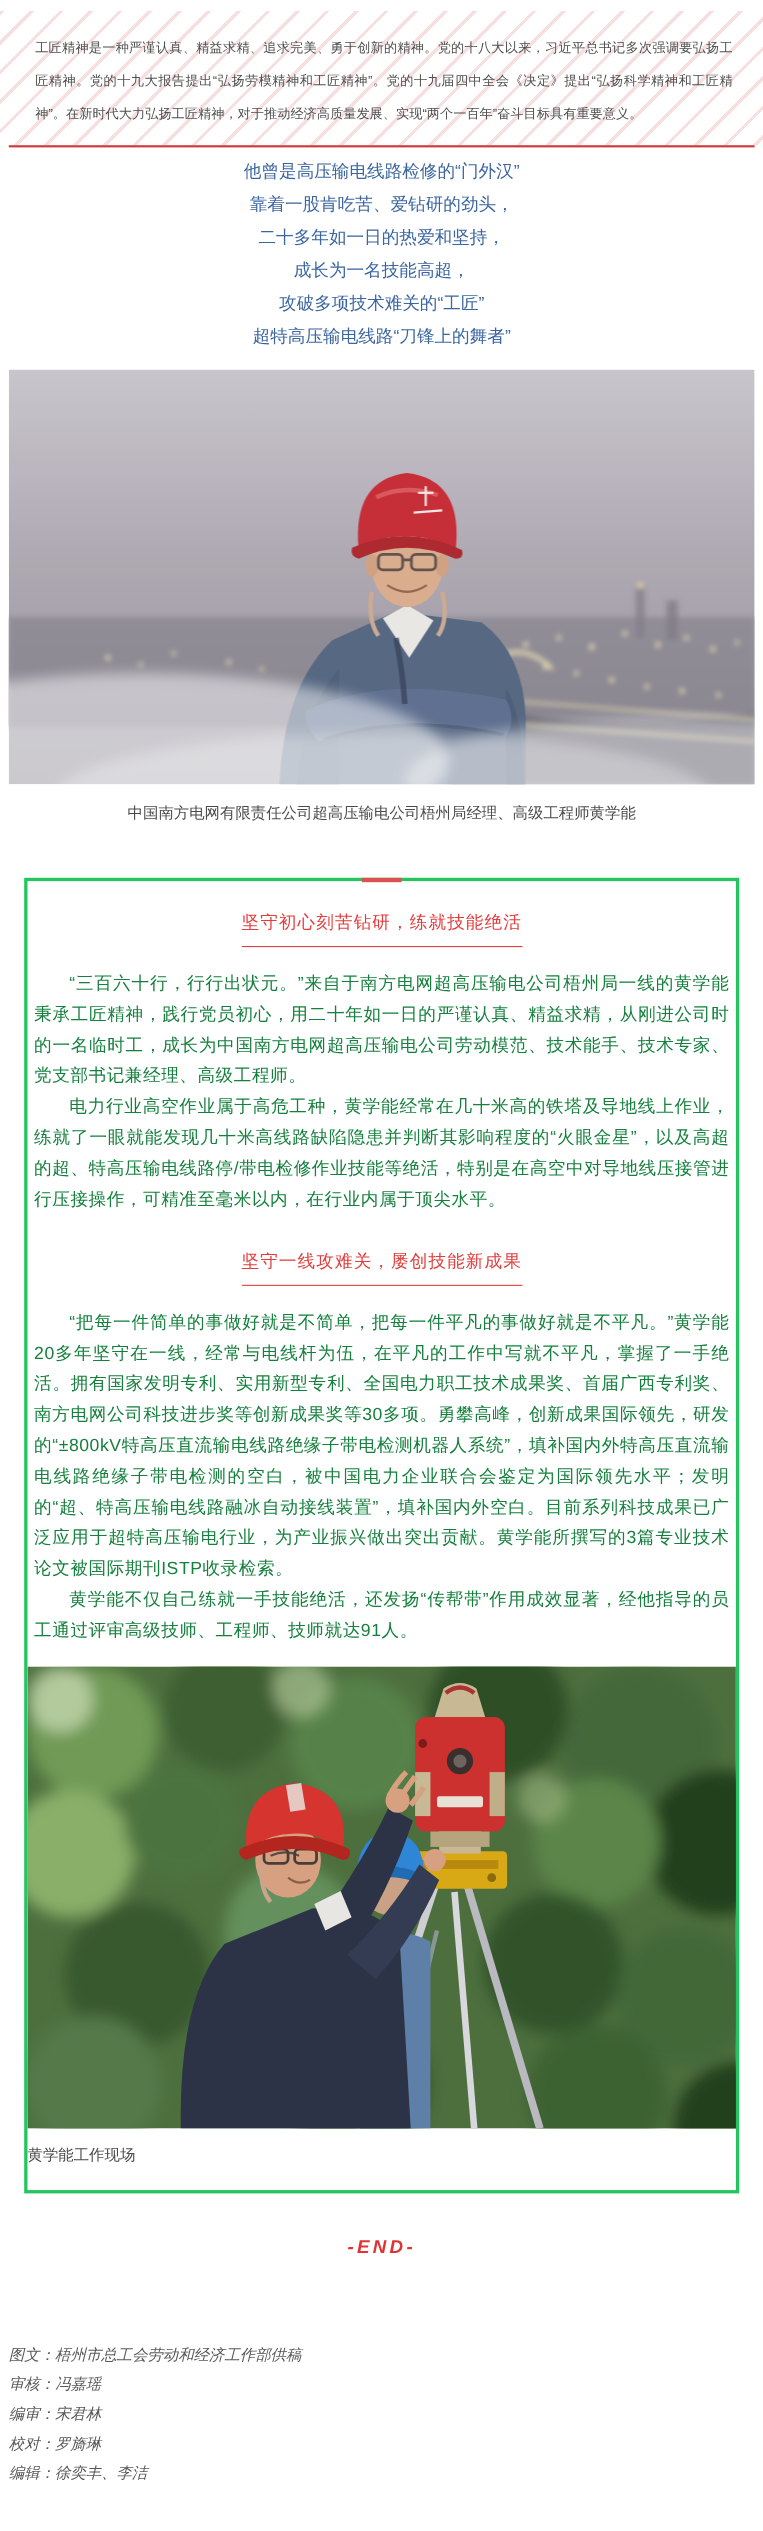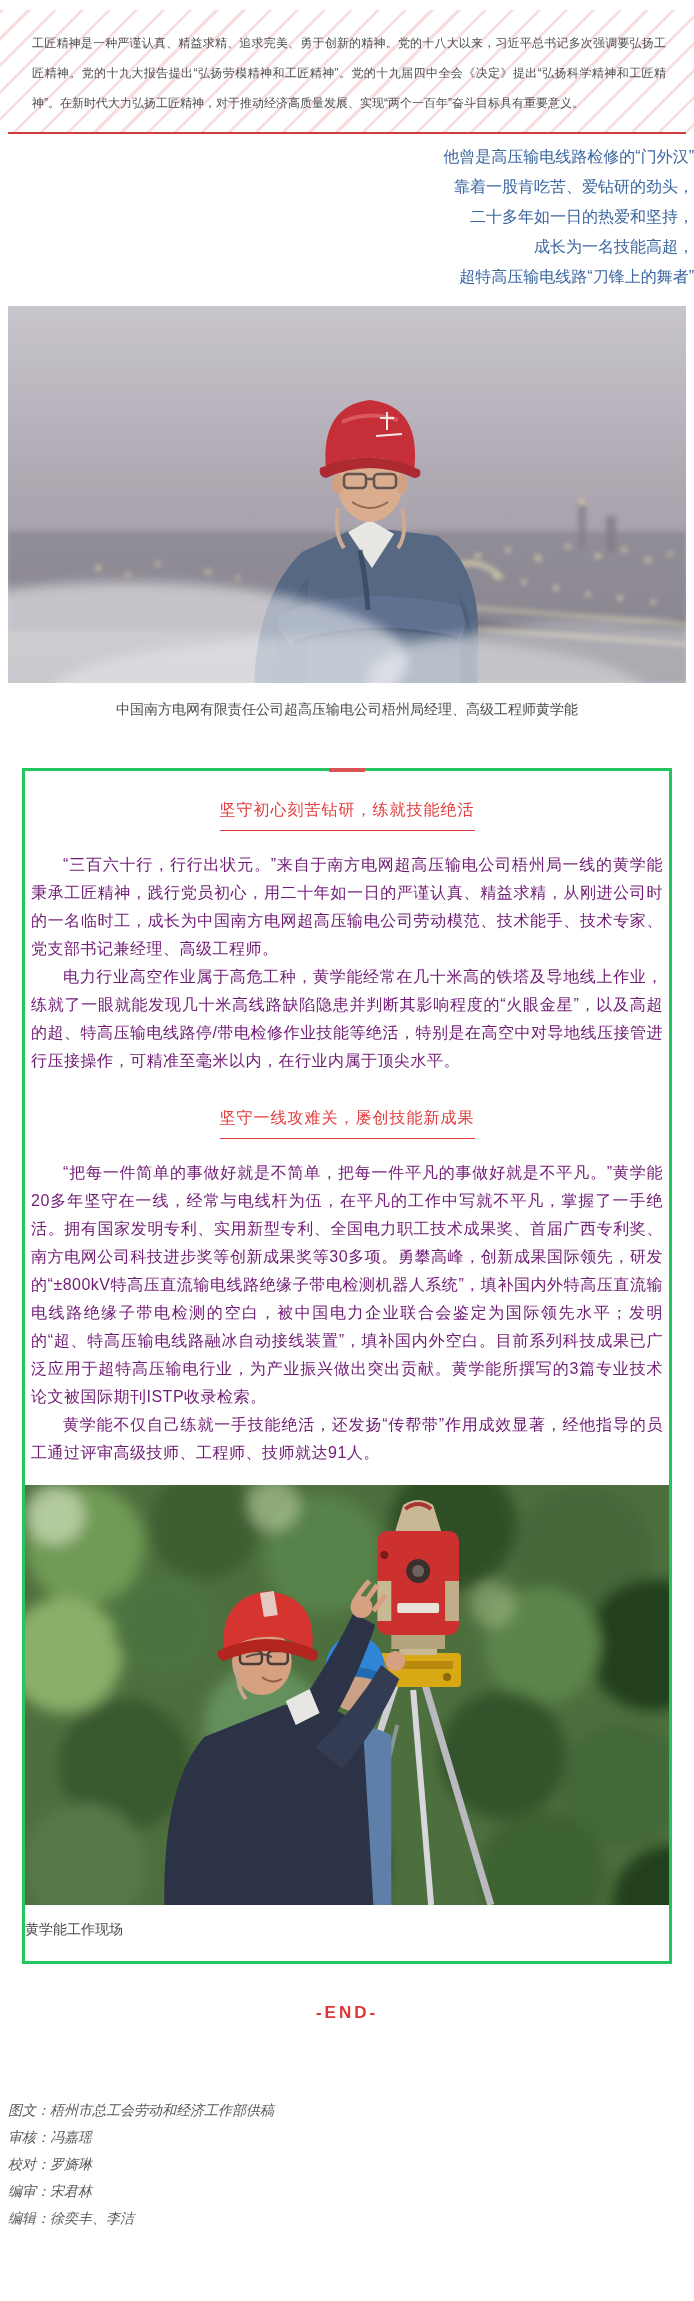--- a/index.html
+++ b/index.html
@@ -13,21 +13,21 @@
     background:#ffffff;
     background-image:repeating-linear-gradient(135deg,
       rgba(232,150,150,0.30) 0px, rgba(232,150,150,0.30) 3px,
       rgba(255,255,255,0) 3px, rgba(255,255,255,0) 19px);
     font-size:12px;line-height:30px;color:#4f4f4f;text-align:justify;
   }
 
   .red-hr{border:none;border-top:2px solid #d03b3b;margin:0 8px;height:0;}
 
   
-  .poem{padding:8px 0 14px;text-align:right;color:#3c66a0;font-size:16px;}
+  .poem{padding:8px 0 14px;text-align:center;color:#3c66a0;font-size:16px;}
   .poem-line{line-height:30px;}
 
   
   .photo-frame{margin:0 8px;line-height:0;}
   .photo-frame svg{display:block;}
   .caption{line-height:21px;text-align:center;color:#4b4b4b;font-size:14px;margin-top:16px;}
 
   
   .red-box{
     margin:48px 22px 0;
@@ -40,51 +40,52 @@
     width:36px;height:4px;background:#d95353;
   }
   .headline{text-align:center;margin-top:26px;line-height:25px;}
   .headline span{
     display:inline-block;color:#e23c3c;font-size:16px;
     padding-bottom:8px;border-bottom:1px solid #e23c3c;letter-spacing:1px;
   }
   .body-para{
     margin:0;padding:0 6px;
     font-size:16px;line-height:28px;letter-spacing:0.5px;
-    color:#701a75;text-align:justify;text-indent:2em;
+    color:#15803d;text-align:justify;text-indent:2em;
   }
   .body-para.first{margin-top:20px;}
   .headline.second{margin-top:30px;}
   .inbox-photo{margin:18px 0 0;line-height:0;}
   .inbox-caption{margin-top:14px;line-height:20px;color:#4b4b4b;font-size:14px;}
 
   
   .end-marker{
     margin-top:36px;text-align:center;color:#e03434;
-    font-size:17px;font-weight:bold;letter-spacing:3px;line-height:25px;
+    font-size:17px;font-weight:bold;letter-spacing:3px;line-height:25px;font-style:italic;
   }
   .footer{margin:72px 0 14px;padding-left:8px;}
   .footer-line{font-size:14px;line-height:27px;color:#585858;font-style:italic;}
 </style>
 </head>
 <body>
 
 <div class="page">
 
   <div class="intro-box">
     <span>工匠精神是一种严谨认真、精益求精、追求完美、勇于创新的精神。党的十八大以来，习近平总书记多次强调要弘扬工匠精神。党的十九大报告提出“弘扬劳模精神和工匠精神”。党的十九届四中全会《决定》提出“弘扬科学精神和工匠精神”。在新时代大力弘扬工匠精神，对于推动经济高质量发展、实现“两个一百年”奋斗目标具有重要意义。</span>
   </div>
 
   <hr class="red-hr">
 
   <div class="poem">
     <div class="poem-line">他曾是高压输电线路检修的“门外汉”</div>
     <div class="poem-line">靠着一股肯吃苦、爱钻研的劲头，</div>
     <div class="poem-line">二十多年如一日的热爱和坚持，</div>
     <div class="poem-line">成长为一名技能高超，</div>
+    <div class="poem-line">攻破多项技术难关的“工匠”</div>
     <div class="poem-line">超特高压输电线路“刀锋上的舞者”</div>
   </div>
 
   <div class="photo-frame">
     <svg width="678" height="377" viewBox="0 0 678 377" preserveAspectRatio="none">
       <defs>
         <linearGradient id="sky1" x1="0" y1="0" x2="0" y2="1">
           <stop offset="0" stop-color="#c6c2ca"></stop>
           <stop offset="0.45" stop-color="#aaa4ae"></stop>
           <stop offset="1" stop-color="#8f8c97"></stop>
@@ -270,18 +271,18 @@
       </svg>
     </div>
     <div class="inbox-caption">黄学能工作现场</div>
   </div>
 
   <div class="end-marker">-END-</div>
 
   <div class="footer">
     <div class="footer-line">图文：梧州市总工会劳动和经济工作部供稿</div>
     <div class="footer-line">审核：冯嘉瑶</div>
+    <div class="footer-line">编审：宋君林</div>
     <div class="footer-line">校对：罗旖琳</div>
-    <div class="footer-line">编审：宋君林</div>
     <div class="footer-line">编辑：徐奕丰、李洁</div>
   </div>
 
 </div>
 
 </body></html>

